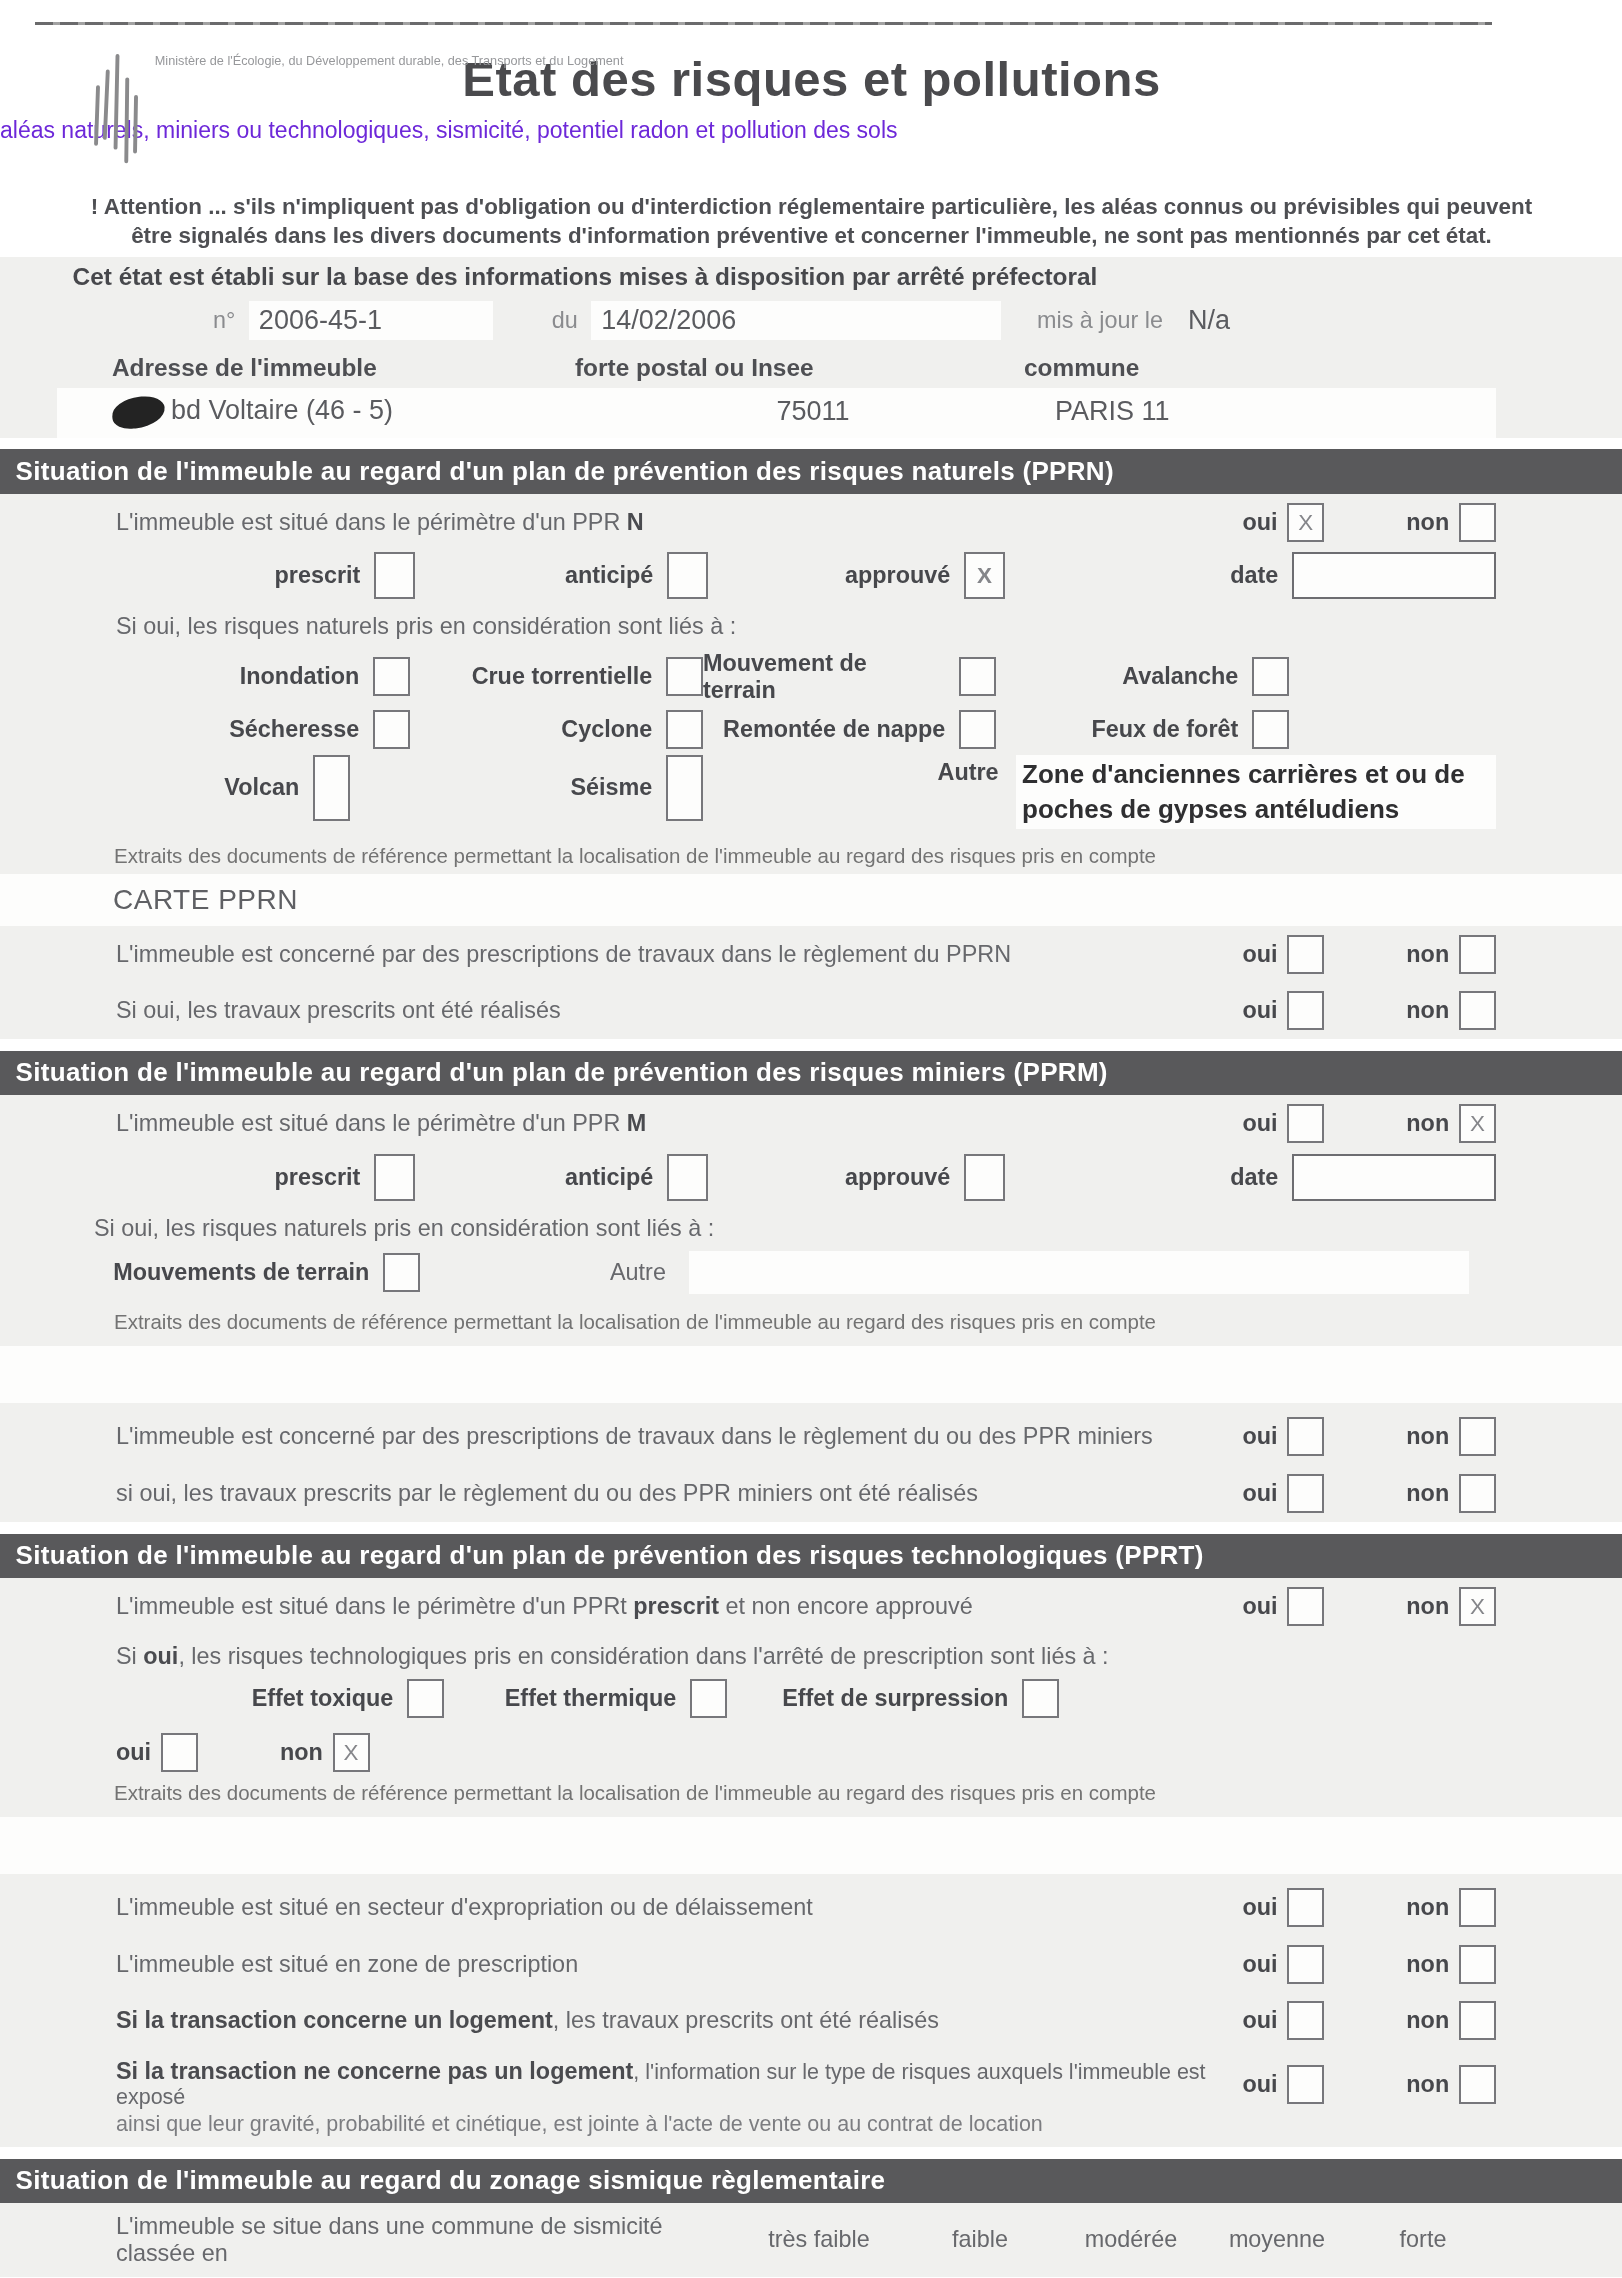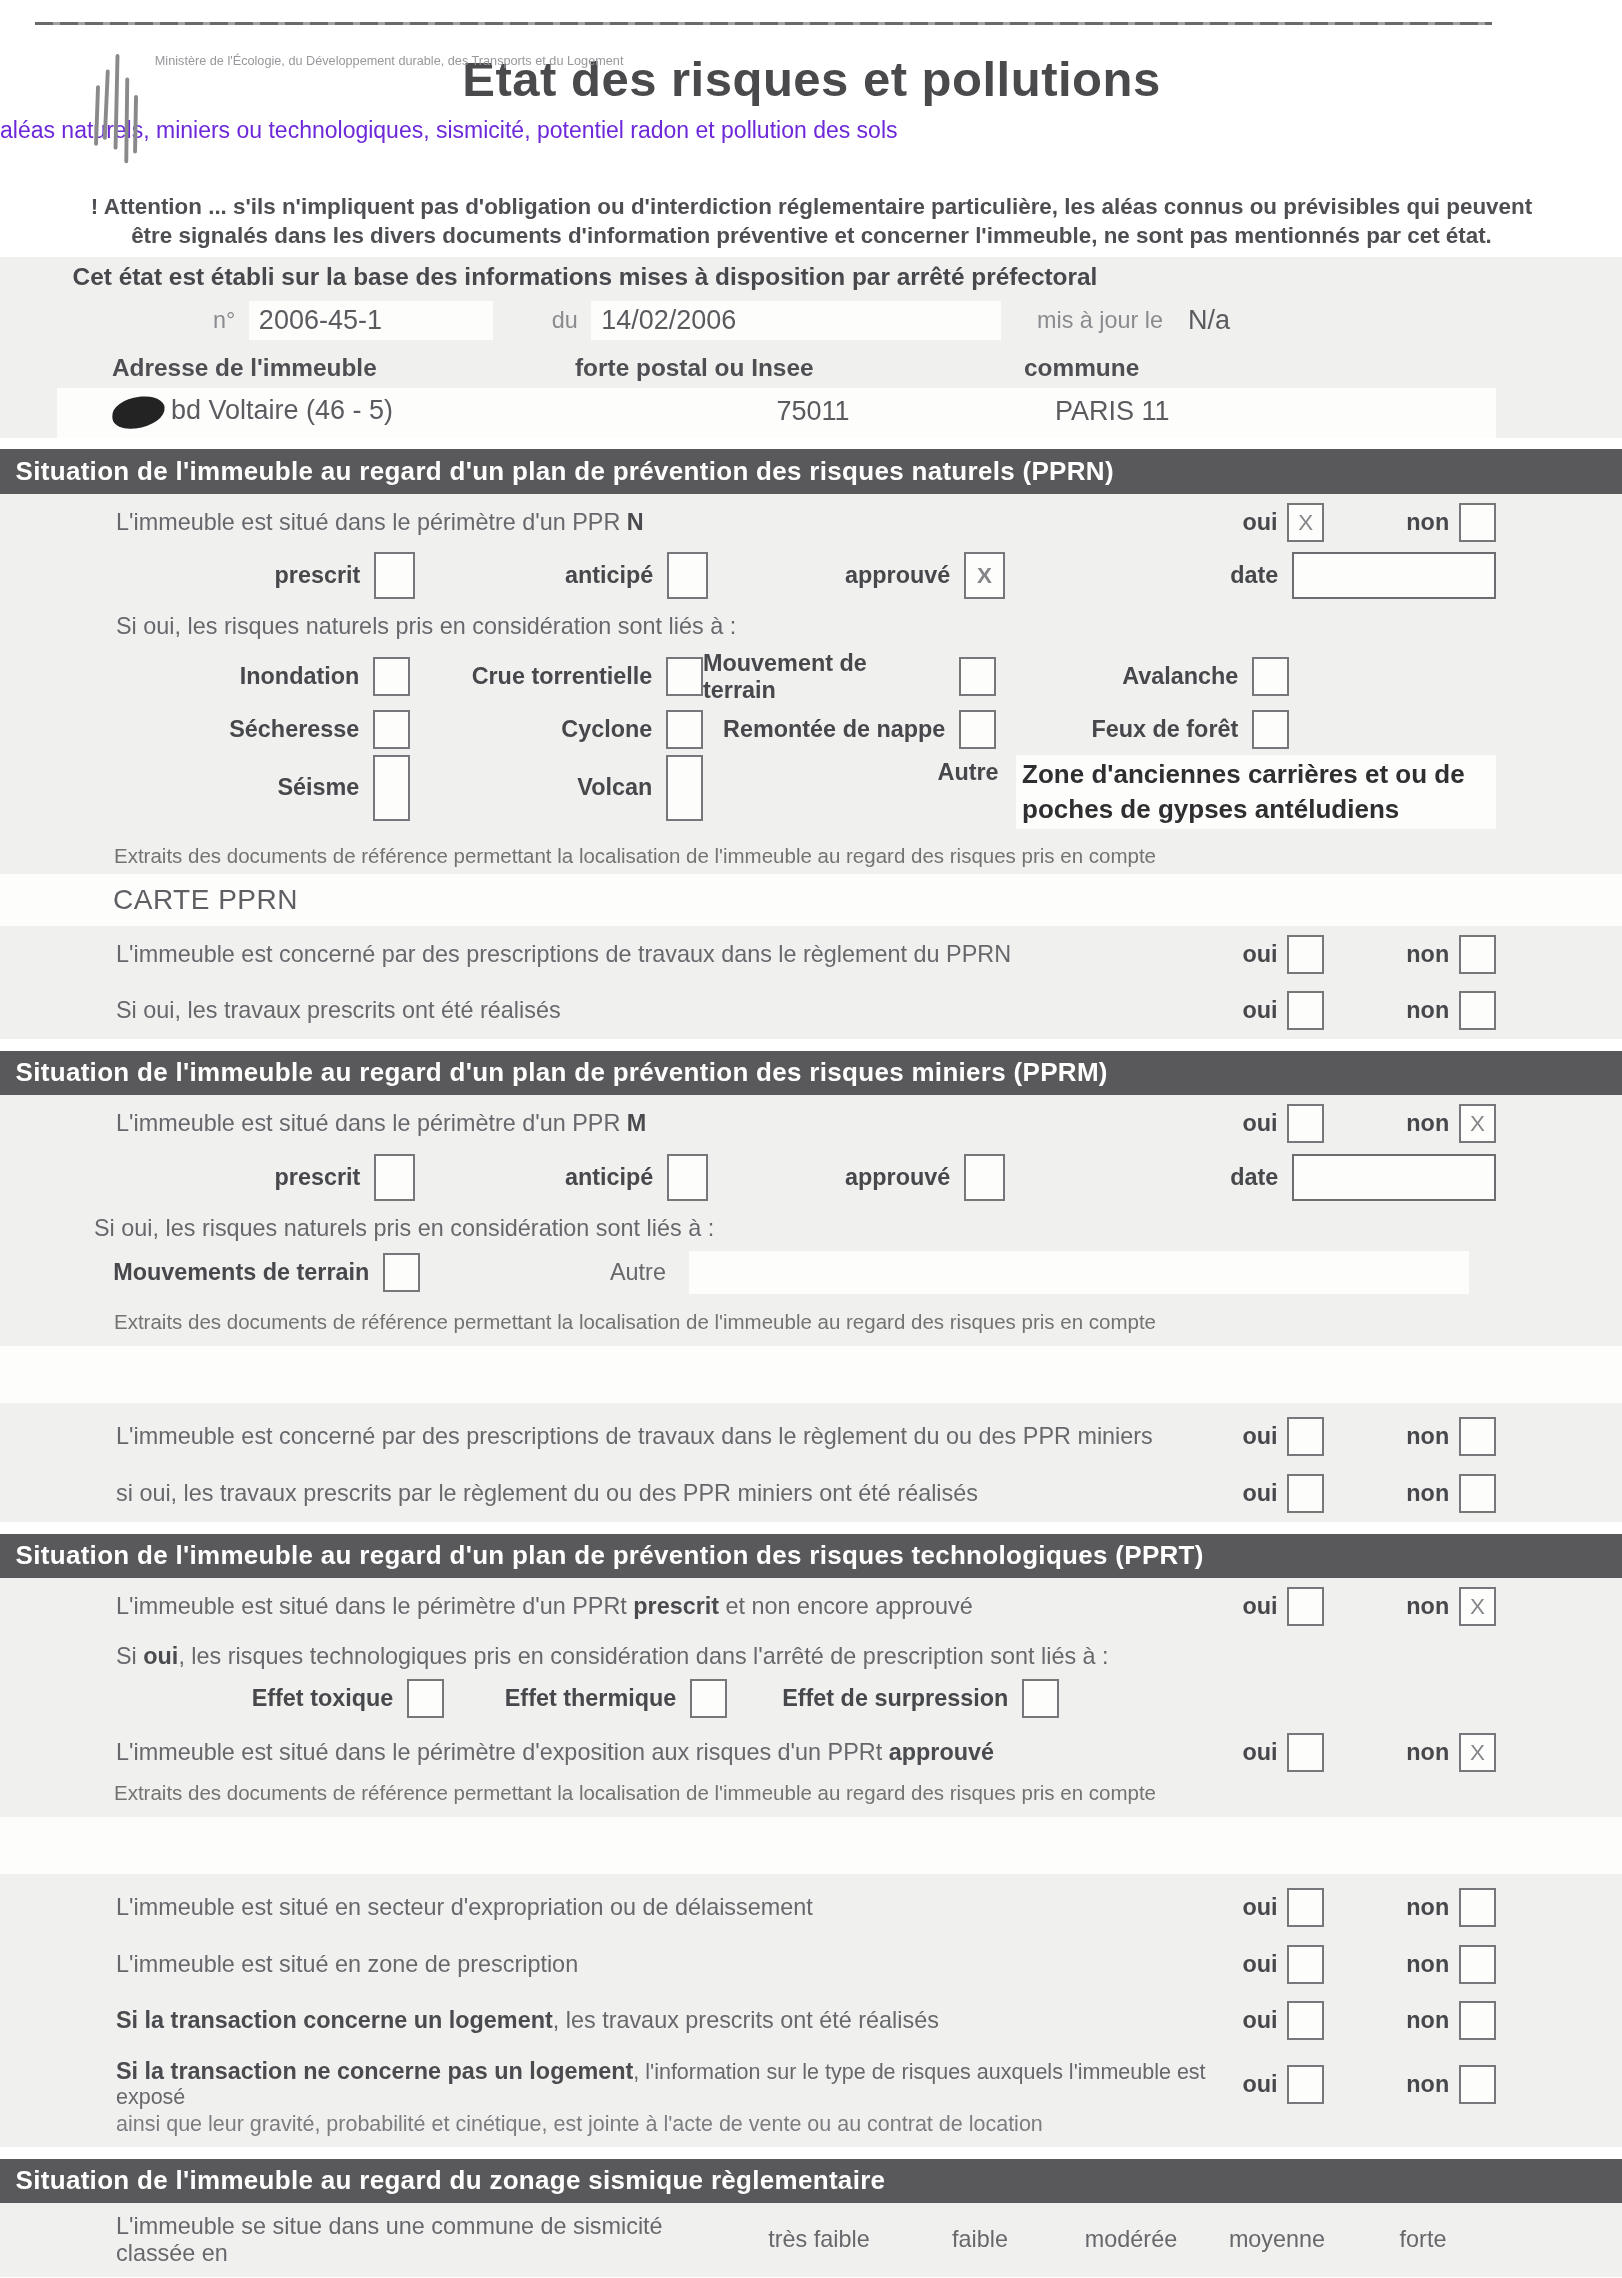--- a/index.html
+++ b/index.html
@@ -170,26 +170,26 @@
       <span class="rcell" style="width:293px;">
           <span>Remontée de nappe</span>
           <span class="cb"></span>
         </span>
       <span class="rcell" style="width:293px;">
           <span>Feux de forêt</span>
           <span class="cb"></span>
         </span>
     </div>
     <div class="riskrow" style="align-items:flex-start;">
+      <span class="rcell" style="width:293px;">
+          <span>Volcan</span>
+          <span class="cb cb-tall"></span>
+        </span>
       <span class="rcell" style="width:353px;">
           <span>Séisme</span>
-          <span class="cb cb-tall"></span>
-        </span>
-      <span class="rcell" style="width:293px;">
-          <span>Volcan</span>
           <span class="cb cb-tall"></span>
         </span>
       <span class="autrewrap">
         <span style="font-size:23.4px;font-weight:bold;color:#47484c;margin-top:3.9px;">Autre</span>
         <span class="autreval">Zone d'anciennes carrières et ou de poches de gypses antéludiens</span>
       </span>
     </div>
 
     <div class="extraits">Extraits des documents de référence permettant la localisation de l'immeuble au regard des risques pris en compte</div>
     <div class="white-area">
@@ -310,21 +310,20 @@
           <span>Effet thermique</span>
           <span class="cb cbs"></span>
         </span>
       <span class="rcell" style="width:332px;">
           <span>Effet de surpression</span>
           <span class="cb cbs"></span>
         </span>
     </div>
 
     <div class="qrow">
-      <span class="qtext"><span>L'immeuble est situé dans le périmètre d'exposition aux risques d'un PPRt </span><b>approuvé</b><span></span></span>
       <span class="yn">
         <span class="ynlab">oui</span>
         <span class="cb"></span>
         <span class="sp"></span>
         <span class="ynlab">non</span>
         <span class="cb">X</span>
       </span>
     </div>
 
     <div class="extraits" style="padding-top:0;">Extraits des documents de référence permettant la localisation de l'immeuble au regard des risques pris en compte</div>

